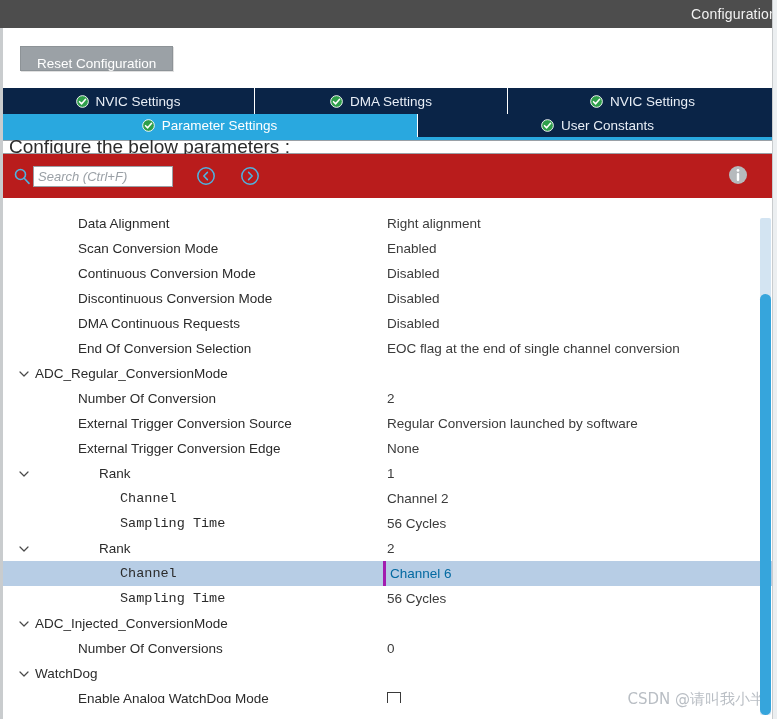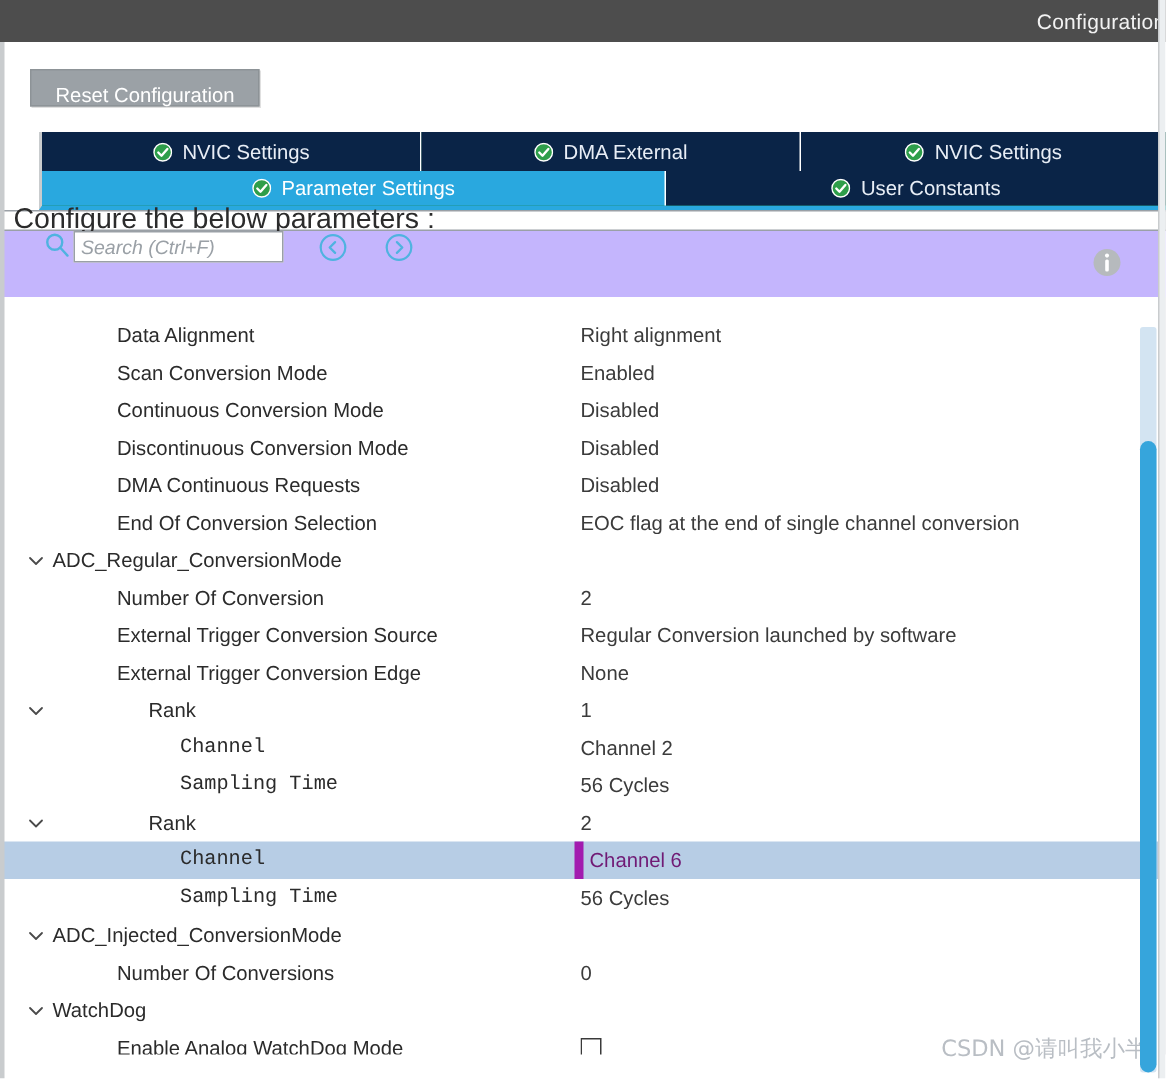--- a/index.html
+++ b/index.html
@@ -60,24 +60,23 @@
     height: 25px;
     line-height: 33px;
     cursor: pointer;
     box-shadow: 1px 1px 0 rgba(0,0,0,.12);
   }
 
   
   .tabrow {
     display: flex;
     height: 26px;
-    background: #15803d;
+    background: #7f1d1d;
     border-left: 2px solid #c9ccce;
     box-sizing: border-box;
-    margin-left: 26px;
   }
   .tabrow.second {
     border-bottom: 3px solid #29a8df;
   }
   .tab {
     flex: 1 1 auto;
     background: #0a2447;
     color: #e8eef6;
     display: flex;
     align-items: center;
@@ -118,23 +117,24 @@
     align-items: center;
     padding-left: 7px;
     font-size: 19px;
     color: #2b2b2b;
     box-sizing: border-box;
   }
 
   
   .searchbar {
     height: 44px;
-    background: #c4b5fd;
-    display: flex;
-    padding-left: 27px;
+    background: #b91c1c;
+    display: flex;
+    align-items: center;
+    padding-left: 11px;
     border-left: 2px solid #c9ccce;
     box-sizing: border-box;
     position: relative;
   }
   .search-icon {
     width: 18px; height: 18px;
     margin-right: 2px;
     flex: 0 0 18px;
   }
   .search-input {
@@ -202,22 +202,22 @@
   }
   .row .value {
     position: absolute;
     left: 385px;
     right: 18px;
     white-space: nowrap;
     overflow: hidden;
     color: #3b3b3b;
   }
   .row.selected .value {
-    color: #701a75;
-    border-left: 6px solid #a21caf;
+    color: #0369a1;
+    border-left: 3px solid #a21caf;
     padding-left: 4px;
     left: 381px;
     height: 25px;
     line-height: 25px;
   }
   
   .lvl0 { padding-left: 33px; }
   .lvl1 { padding-left: 76px; }
   .lvl2 { padding-left: 97px; }
   .lvl3 { padding-left: 118px; font-family: Liberation Mono, monospace; }
@@ -301,21 +301,21 @@
             <circle cx="7" cy="7" r="6.3" fill="#2e9e4a" stroke="#ffffff" stroke-width="1"></circle>
             <polyline points="3.8,7.2 6.1,9.5 10.3,4.6" fill="none" stroke="#ffffff" stroke-width="1.7" stroke-linecap="round" stroke-linejoin="round"></polyline>
           </svg></span>
         <span>NVIC Settings</span>
       </div>
       <div class="tab tab-w-dma">
         <span class="chk-icon"><svg viewBox="0 0 14 14" width="13" height="13">
             <circle cx="7" cy="7" r="6.3" fill="#2e9e4a" stroke="#ffffff" stroke-width="1"></circle>
             <polyline points="3.8,7.2 6.1,9.5 10.3,4.6" fill="none" stroke="#ffffff" stroke-width="1.7" stroke-linecap="round" stroke-linejoin="round"></polyline>
           </svg></span>
-        <span>DMA External</span>
+        <span>DMA Settings</span>
       </div>
       <div class="tab tab-w-gpio">
         <span class="chk-icon"><svg viewBox="0 0 14 14" width="13" height="13">
             <circle cx="7" cy="7" r="6.3" fill="#2e9e4a" stroke="#ffffff" stroke-width="1"></circle>
             <polyline points="3.8,7.2 6.1,9.5 10.3,4.6" fill="none" stroke="#ffffff" stroke-width="1.7" stroke-linecap="round" stroke-linejoin="round"></polyline>
           </svg></span>
         <span>NVIC Settings</span>
       </div>
     </div>
 

